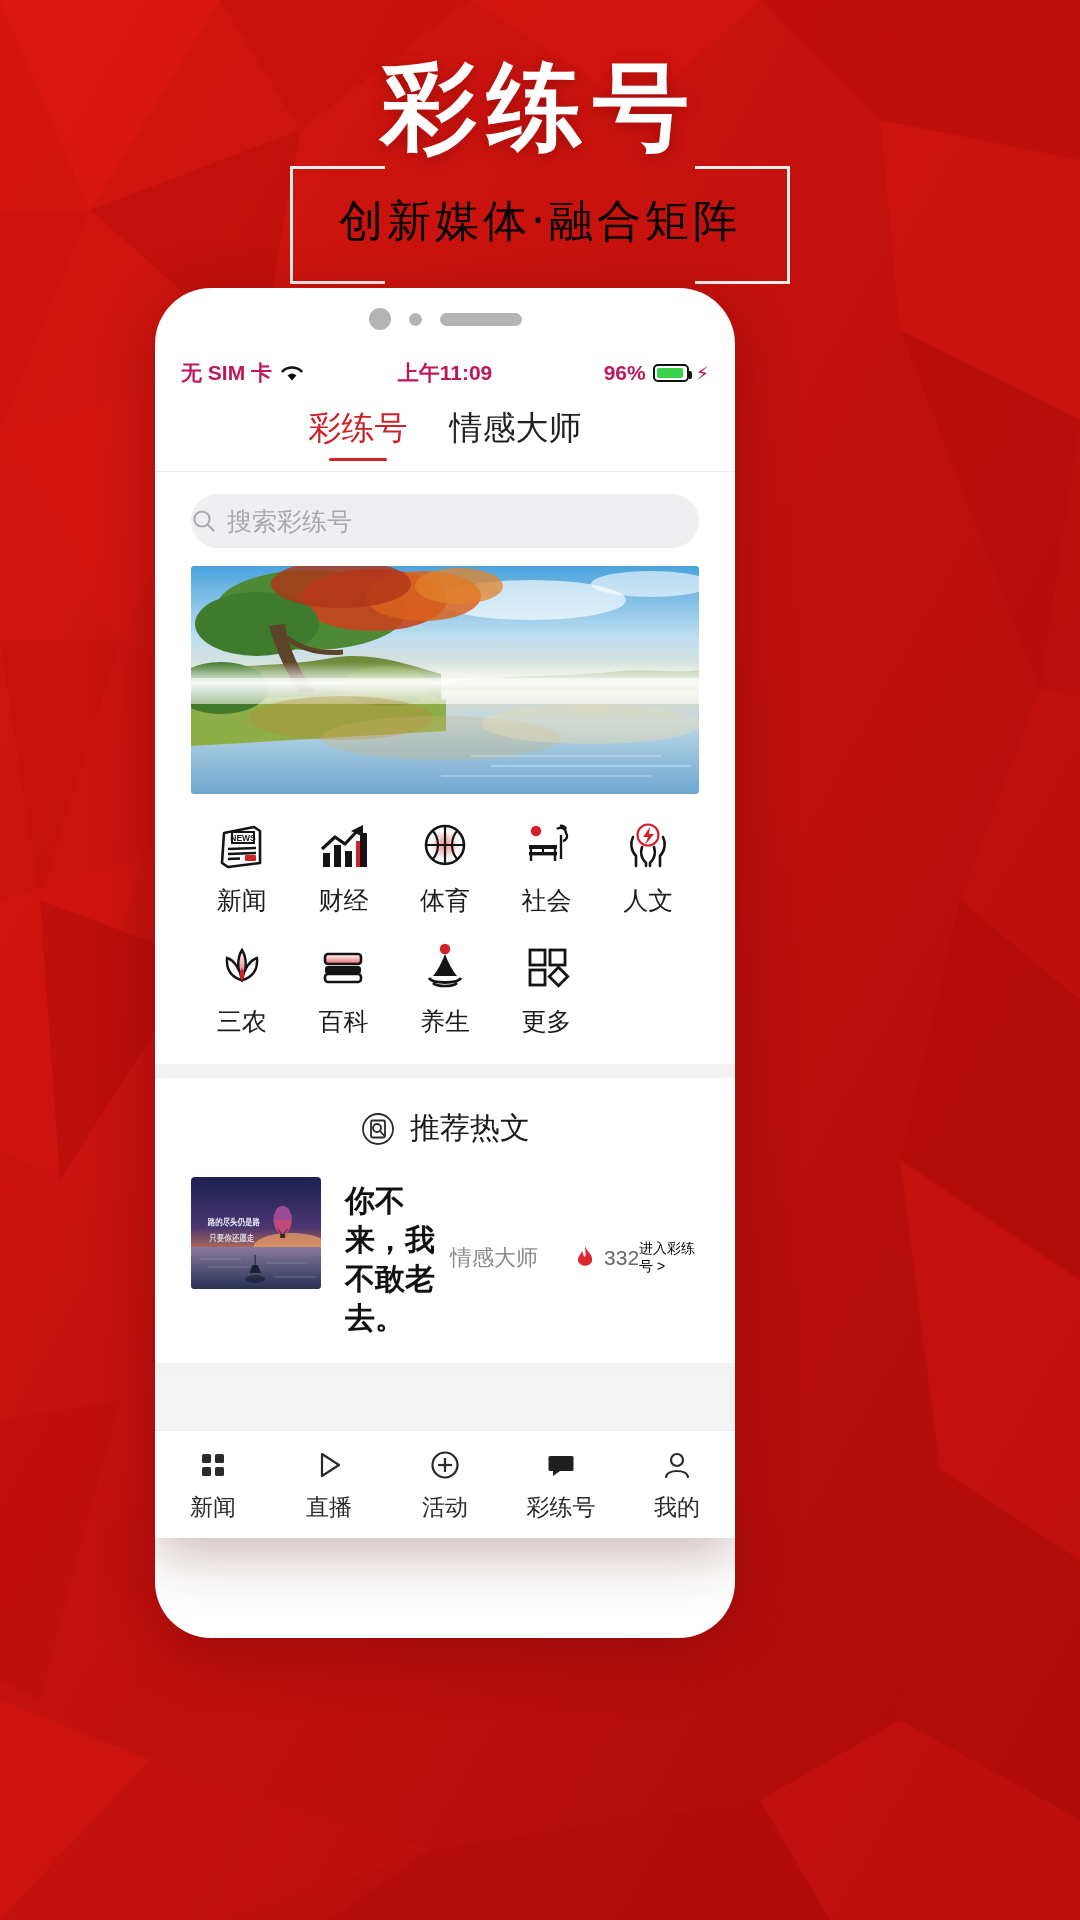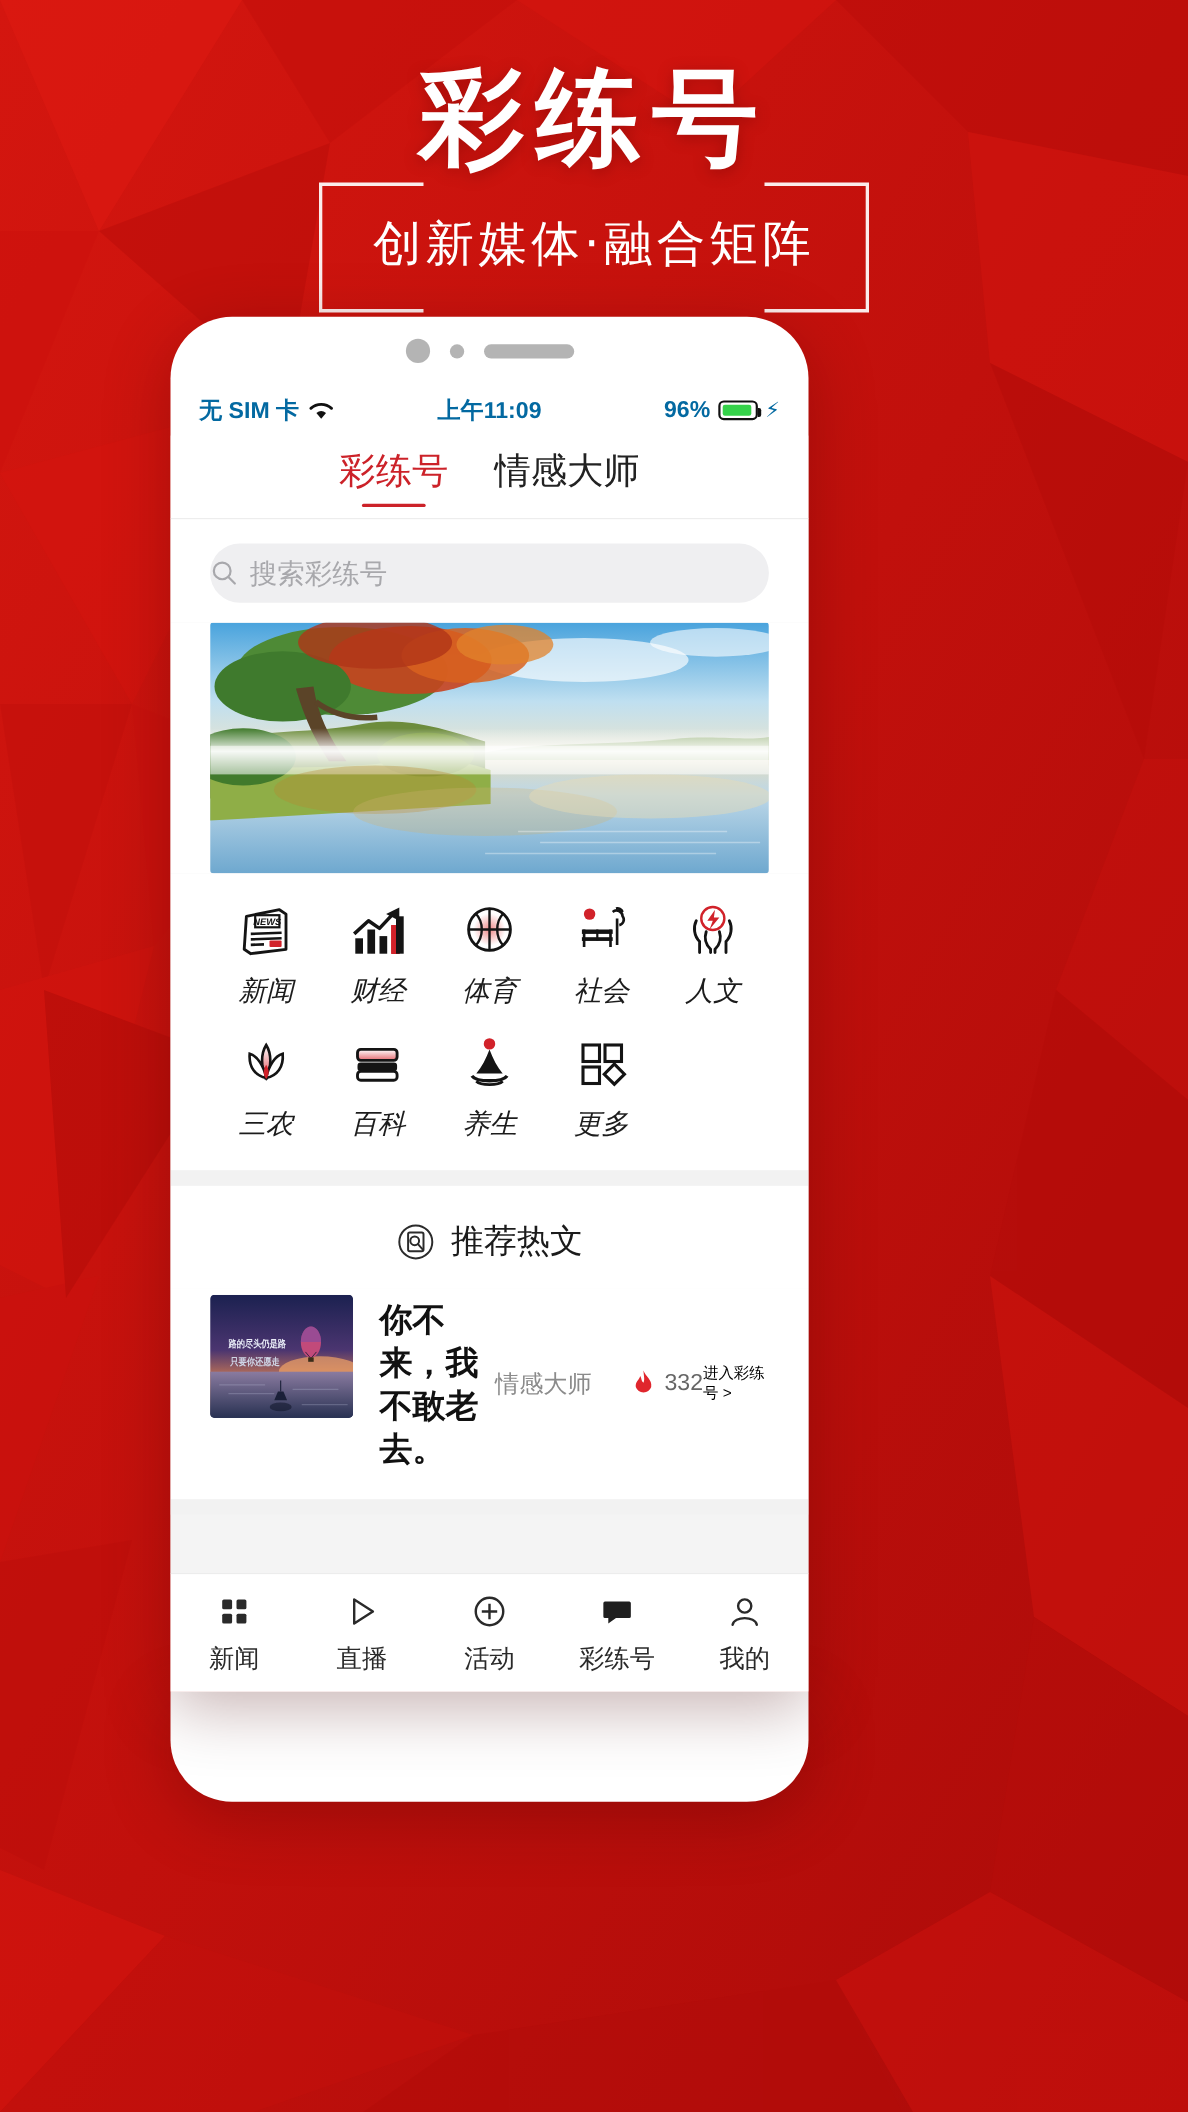--- a/index.html
+++ b/index.html
@@ -29,21 +29,21 @@
     display:flex; align-items:center; justify-content:center;
   }
   .frame::before, .frame::after {
     content:""; position:absolute; top:0; width:92px; height:100%;
     border-top:3px solid rgba(255,255,255,.92);
     border-bottom:3px solid rgba(255,255,255,.92);
   }
   .frame::before { left:0; border-left:3px solid rgba(255,255,255,.92); }
   .frame::after  { right:0; border-right:3px solid rgba(255,255,255,.92); }
   .poster-sub {
-    color:#ffffff; font-size:44px; letter-spacing:4px; font-weight:500;
+    color:#000000; font-size:44px; letter-spacing:4px; font-weight:500;
     position:relative; z-index:1; padding:0 14px;
     font-family:"DejaVu Sans","Liberation Sans",sans-serif;
   }
 
   
   .phone {
     position:absolute; left:155px; top:288px; width:580px; height:1250px;
     background:#fff; border-radius:56px 56px 0 0; z-index:4; overflow:hidden;
     box-shadow:0 14px 60px rgba(70,0,0,.30);
     display:flex; flex-direction:column;
@@ -51,21 +51,21 @@
   .notch-row {
     height:62px; display:flex; align-items:center; justify-content:center;
     gap:18px; flex:none;
   }
   .cam { width:22px; height:22px; border-radius:50%; background:#b4b4b4; }
   .sensor { width:13px; height:13px; border-radius:50%; background:#b4b4b4; }
   .speaker { width:82px; height:13px; border-radius:7px; background:#b4b4b4; }
 
   .statusbar {
     height:46px; flex:none; display:flex; align-items:center;
-    padding:0 26px; font-size:21px; font-weight:bold; color:#0369a1;
+    padding:0 26px; font-size:21px; font-weight:bold; color:#be185d;
   }
   .sb-left { display:flex; align-items:center; gap:7px; flex:1; }
   .sb-center { flex:0 0 auto; }
   .sb-right { display:flex; align-items:center; gap:7px; flex:1; justify-content:flex-end; }
   .batt {
     width:36px; height:18px; border:2px solid #111; border-radius:5px;
     position:relative; padding:2px;
   }
   .batt::after{
     content:""; position:absolute; right:-5px; top:5px; width:3px; height:8px;
@@ -96,21 +96,21 @@
   }
   .search-ph { color:#a8a8ac; font-size:25px; }
 
   .banner { padding:0 36px; background:#fff; }
   .banner-img {
     width:100%; height:228px; border-radius:3px; overflow:hidden; position:relative;
   }
 
   .grid {
     background:#fff; padding:22px 36px 26px;
-    display:grid; grid-template-columns:repeat(5,1fr); row-gap:20px;font-style:italic;
+    display:grid; grid-template-columns:repeat(5,1fr); row-gap:20px;
   }
   .cat { display:flex; flex-direction:column; align-items:center; gap:10px; }
   .cat-ico { width:62px; height:58px; display:flex; align-items:center; justify-content:center; }
   .cat-label { font-size:25px; color:#1c1c1c; }
 
   .gap { height:14px; background:#f2f2f2; flex:none; }
 
   .rec-head {
     background:#fff; display:flex; align-items:center; justify-content:center;
     gap:14px; padding:30px 0 22px;

